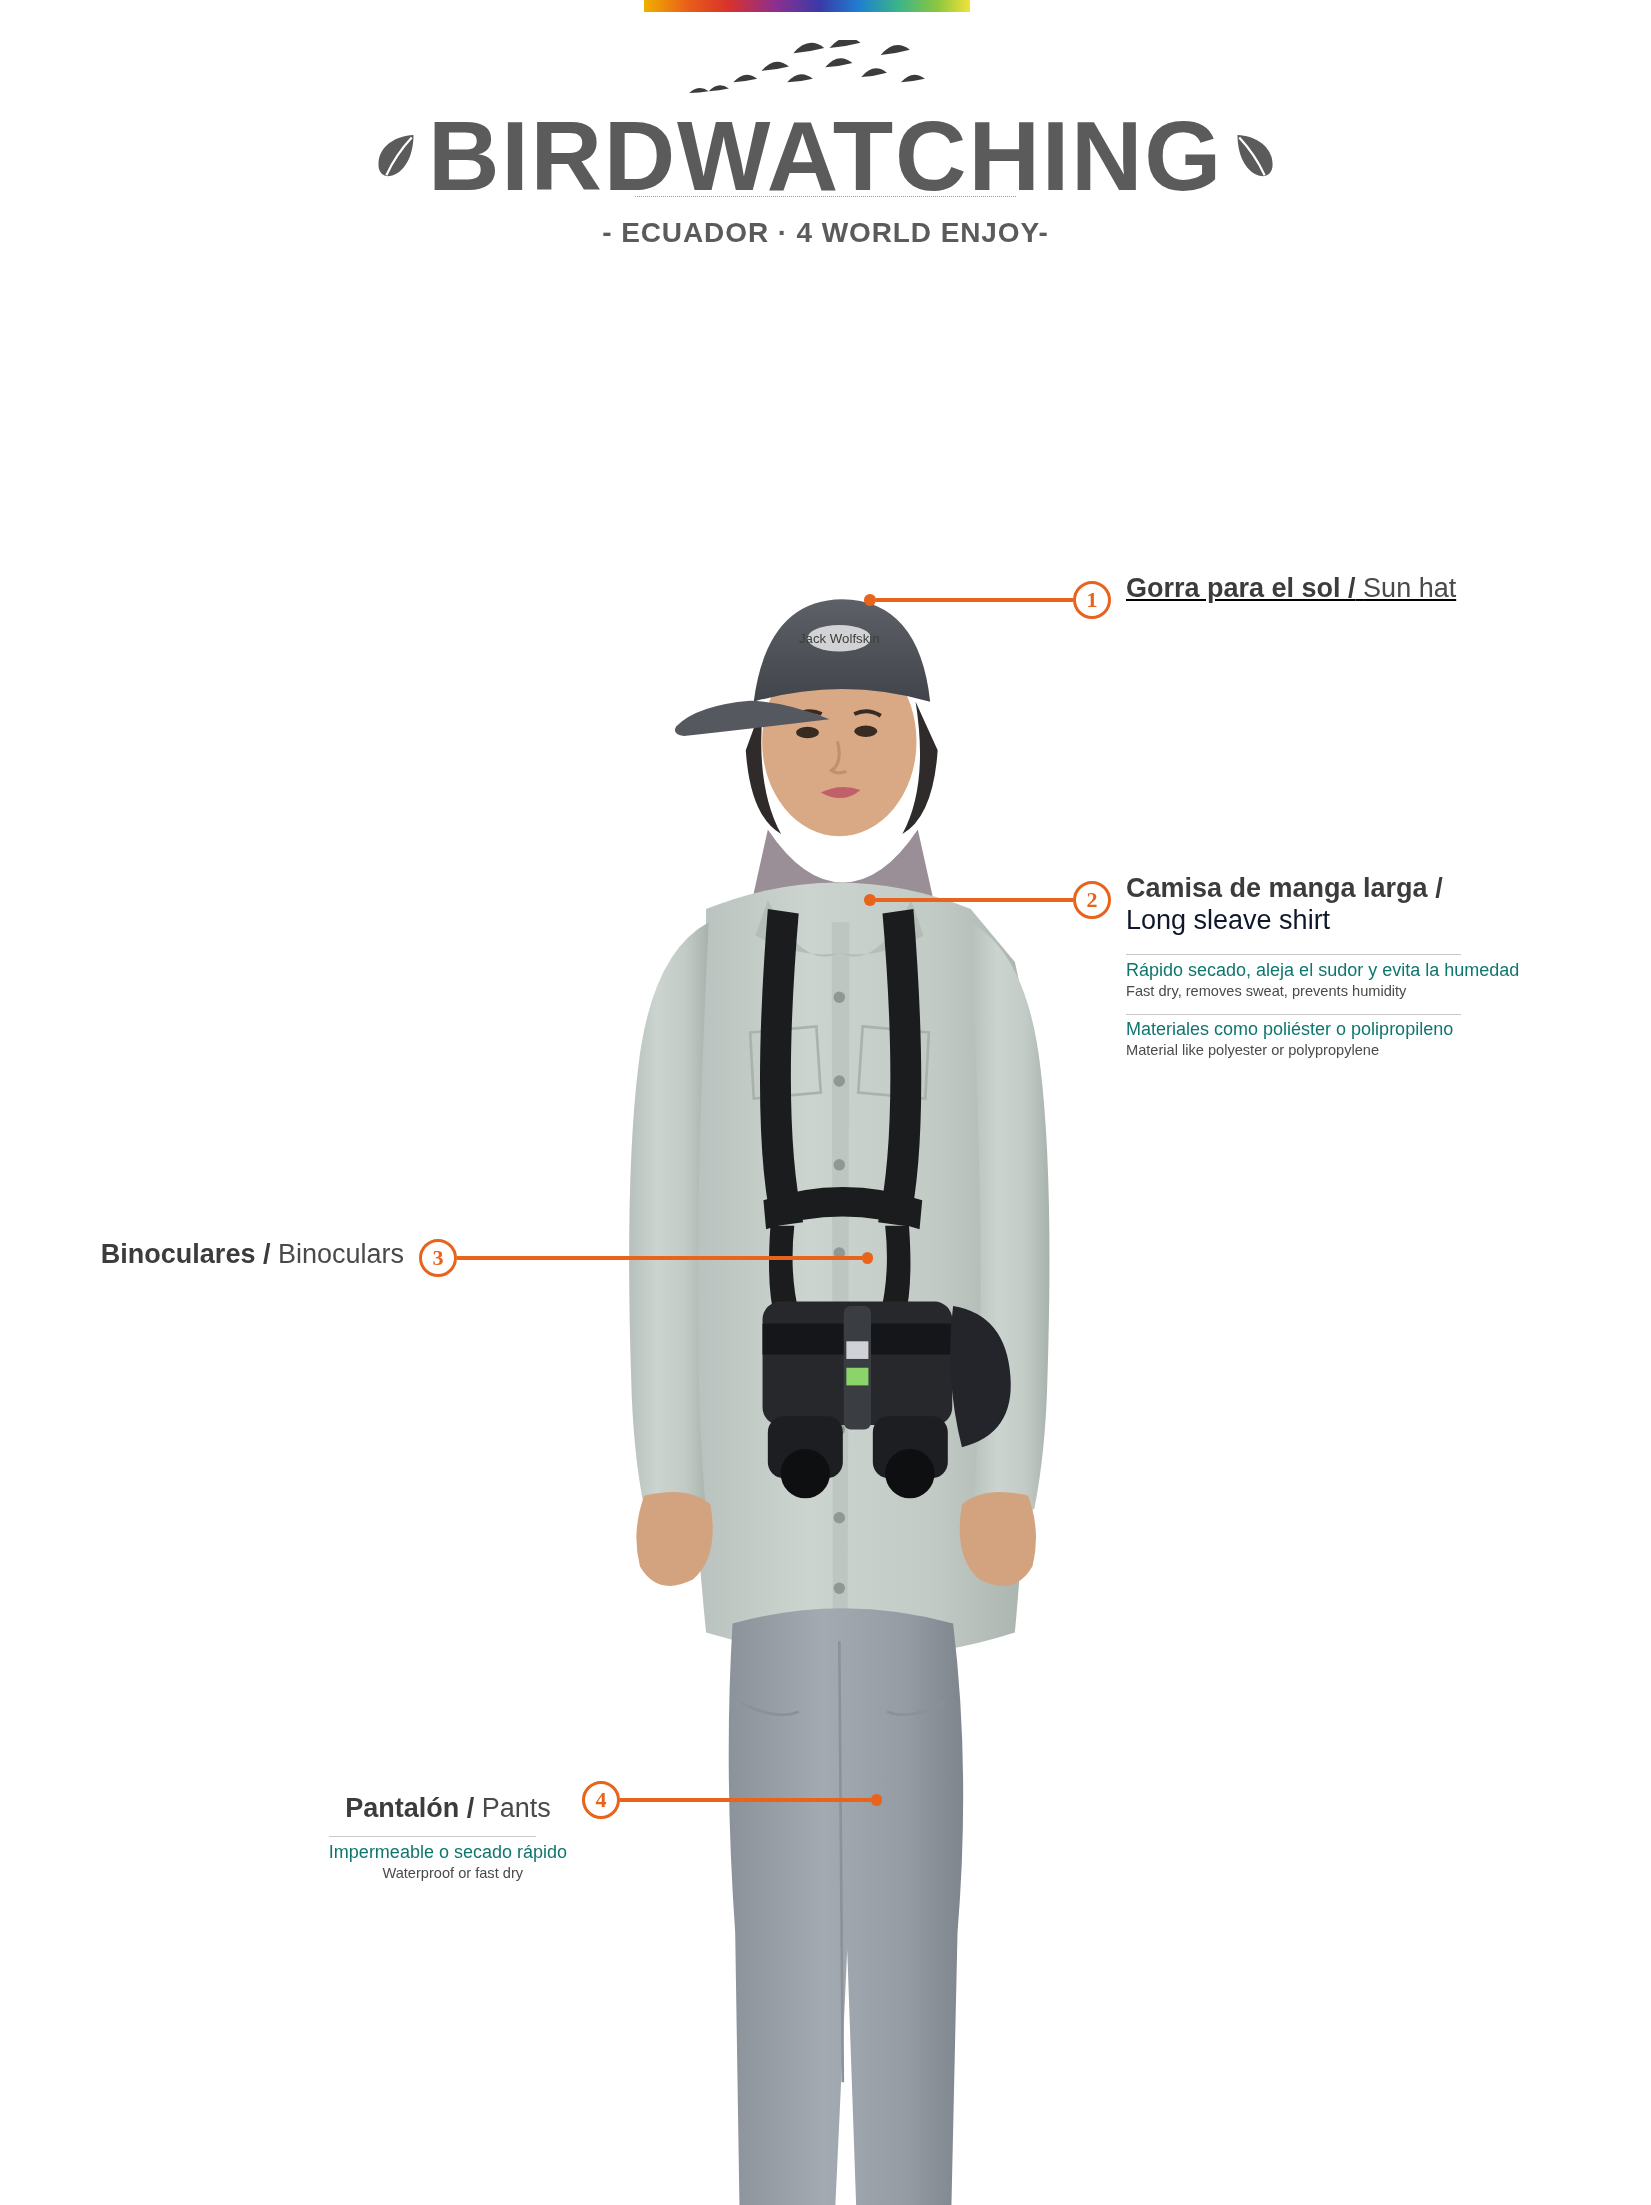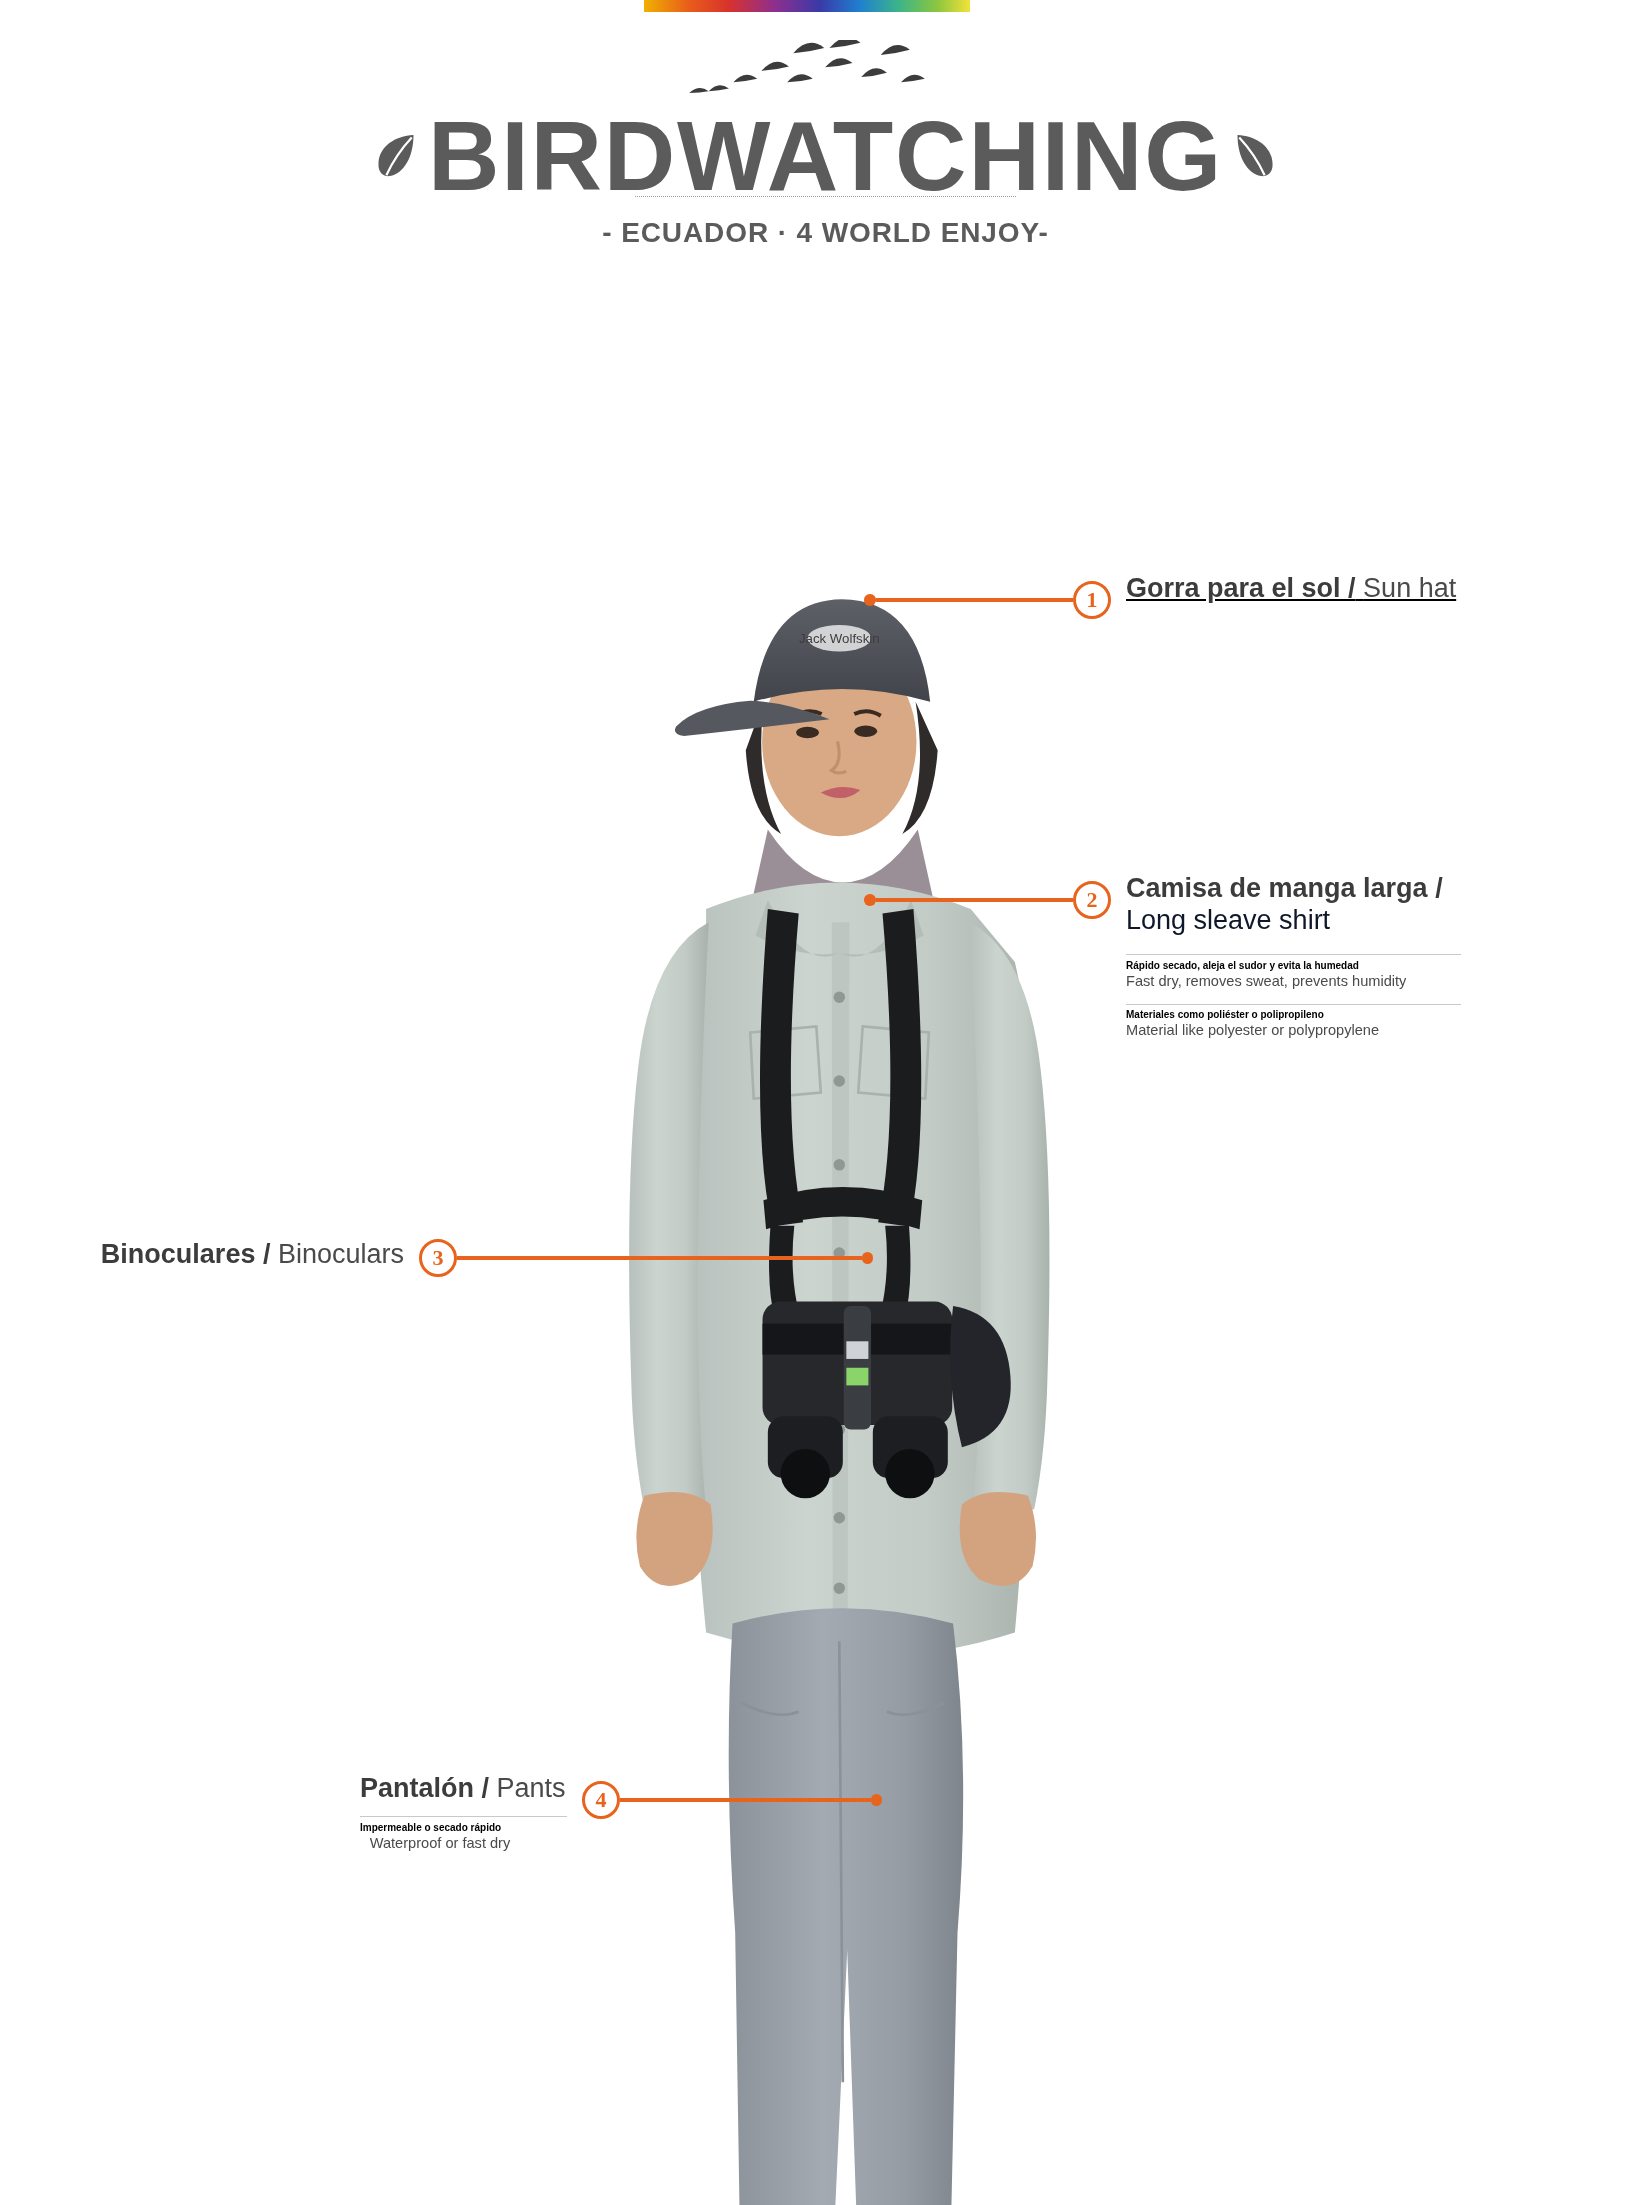--- a/index.html
+++ b/index.html
@@ -112,21 +112,21 @@
   }
   .co-title .light { font-weight: normal; color: #4a4a4a; }
   .co-sub {
     font-size: 27px;
     color: #0f172a;
     line-height: 1.18;
     white-space: nowrap;
   }
   .detail-block { margin-top: 11.5px; }
   .detail-rule { border-top: 1.3px solid #c9c9c9; width: 335px; margin-bottom: 4.4px; }
-  .detail-es { font-size: 10px; font-weight: bold; color: #000000; white-space: nowrap; }
+  .detail-es { font-size: 18px; font-weight: normal; color: #0f766e; white-space: nowrap; }
   .detail-en { font-size: 14.6px; color: #4a4a4a; white-space: nowrap; margin-top: 1.8px; }
 </style>
 </head>
 <body>
 
 <div class="rainbow"></div>
 
 <div class="header">
 
   <div class="birds">
@@ -341,21 +341,21 @@
     <div style="display:flex; align-items:center; width:454px;">
       <div class="num-badge">3</div>
       <div class="lead-line" style="flex:1;"></div>
       <div class="lead-dot"></div>
     </div>
   </div>
 </div>
 
 <div class="callout" style="left:132px; top:1773px; width:750px;">
   <div style="display:flex; align-items:flex-start; justify-content:flex-end;">
-    <div style="margin-right:15px; text-align:left;">
+    <div style="margin-right:15px; text-align:center;margin-top:20px;">
       <div class="co-title">
         <span>Pantalón /</span>
         <span class="light">Pants</span>
       </div>
       <div class="detail-block" style="margin-top:11.5px;">
         <div class="detail-rule" style="width:207px;"></div>
         <div class="detail-es">Impermeable o secado rápido</div>
         <div class="detail-en" style="margin-left:9.7px;">Waterproof or fast dry</div>
       </div>
     </div>

